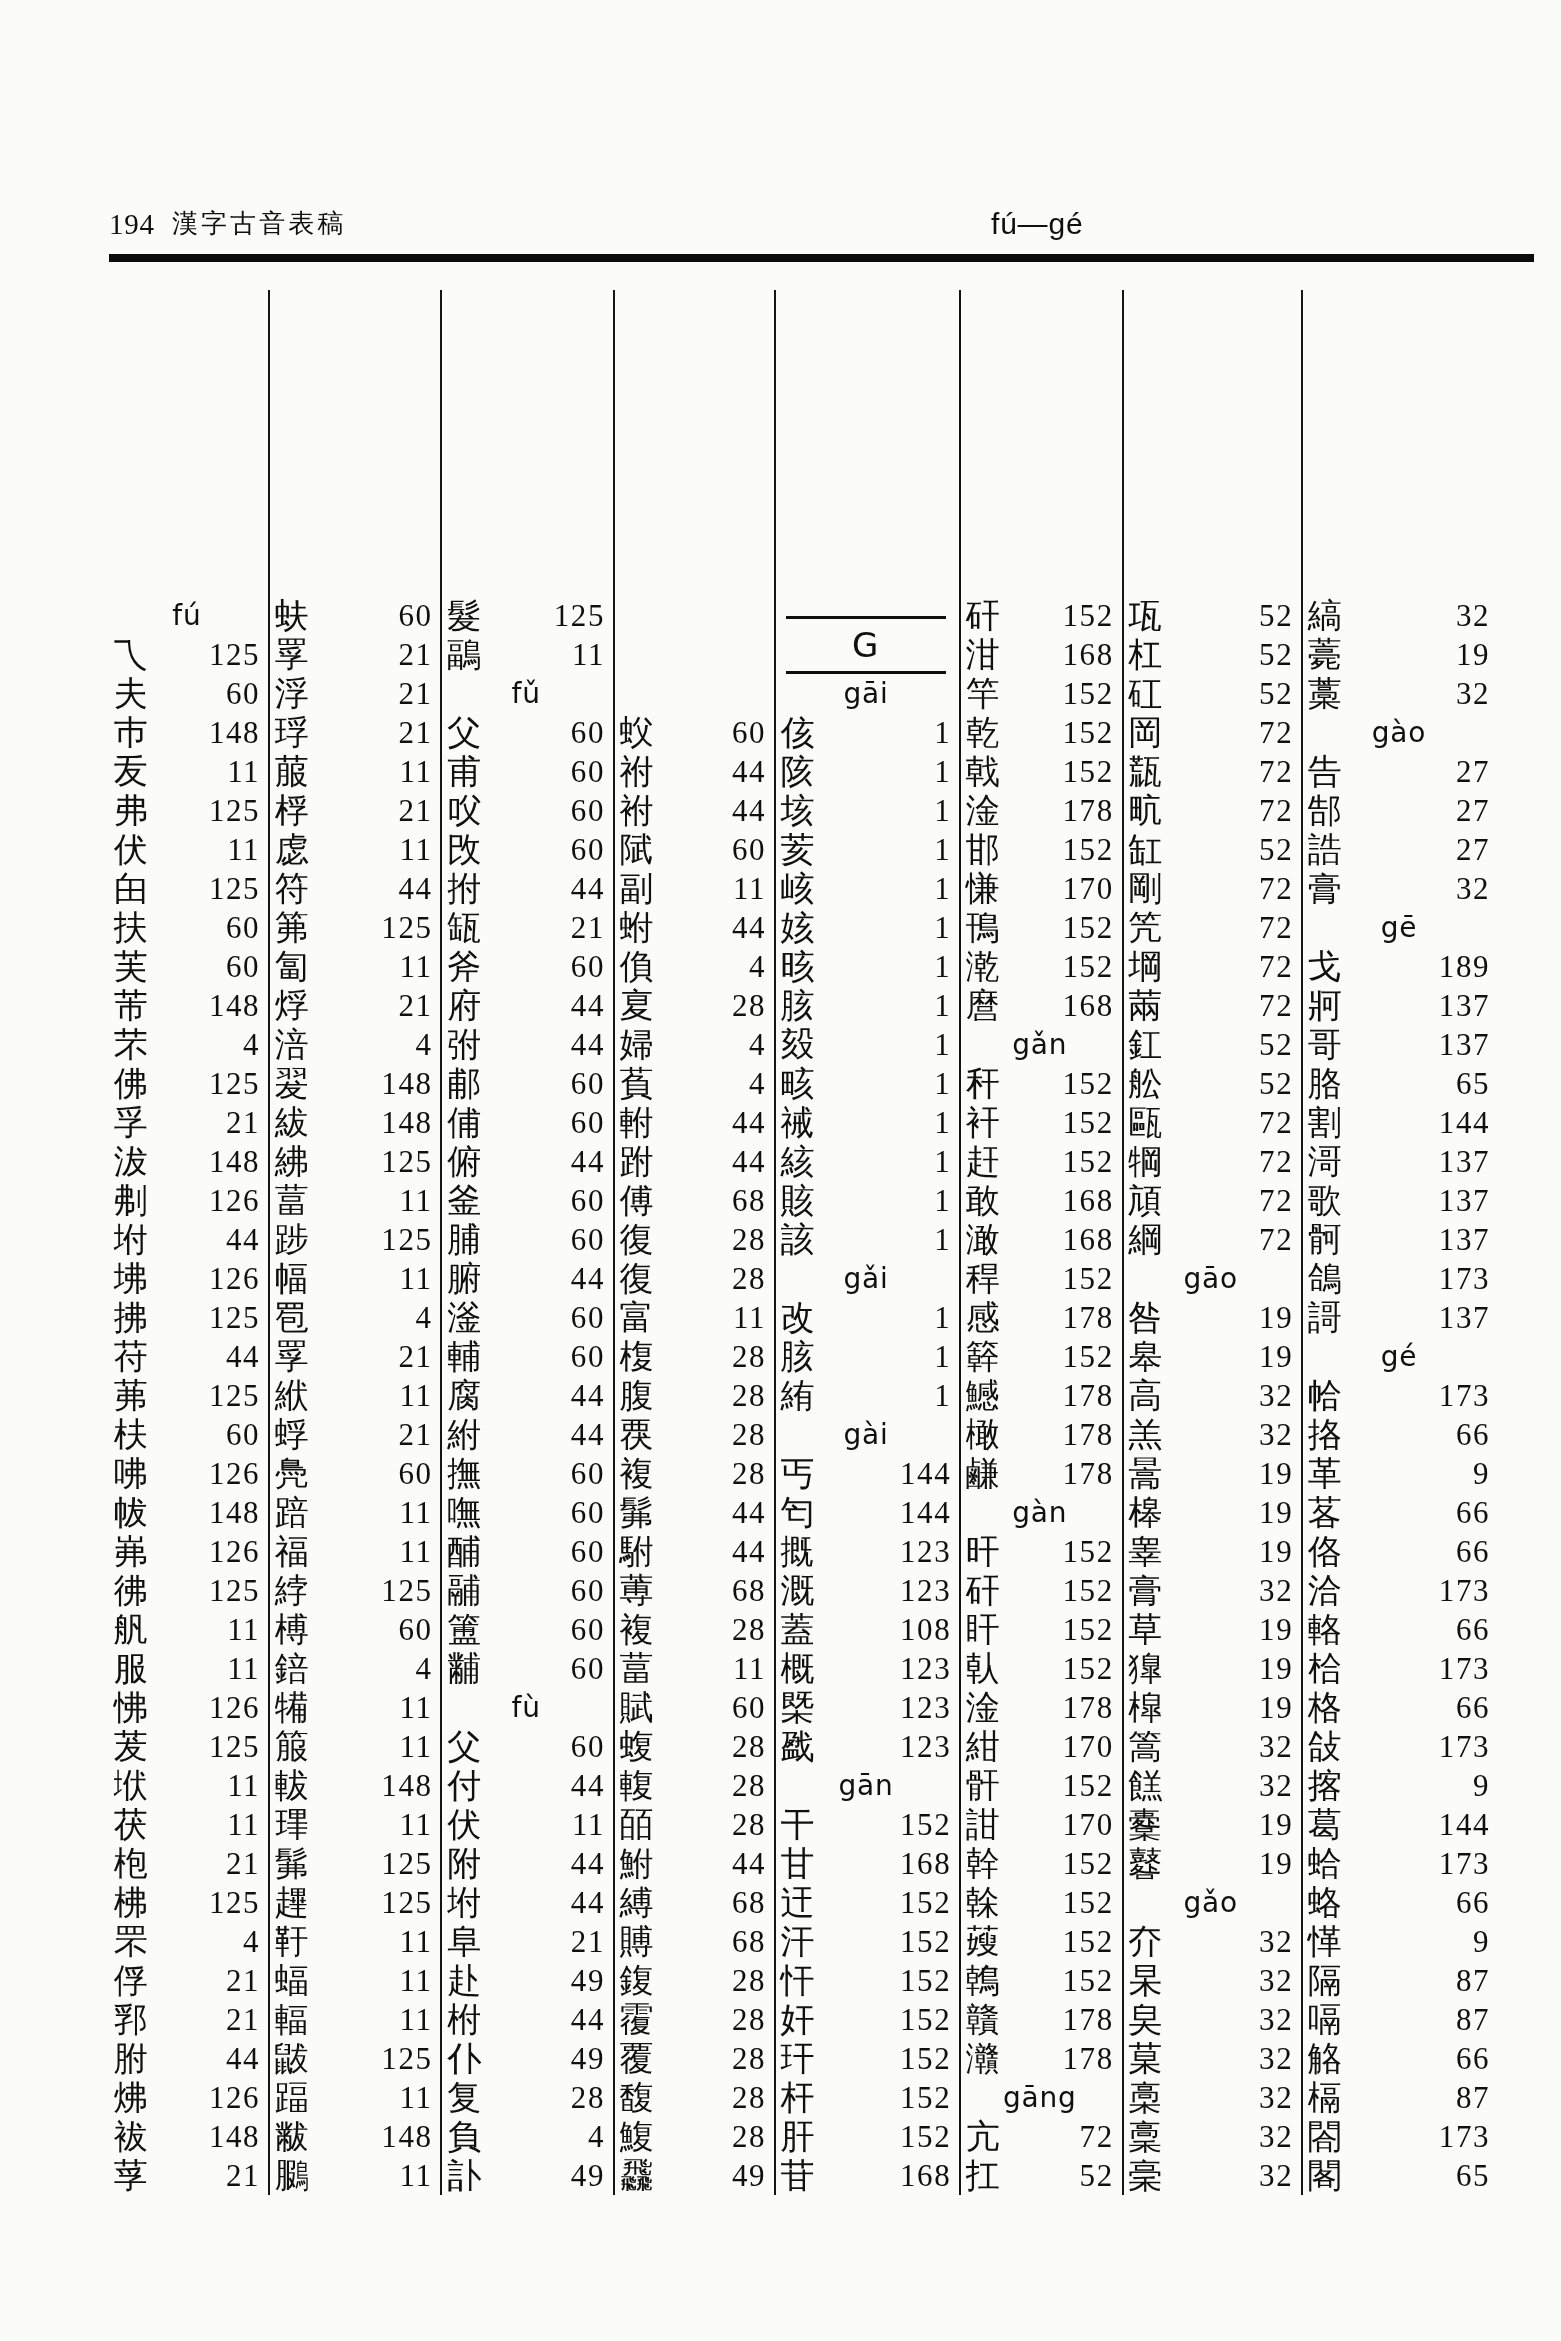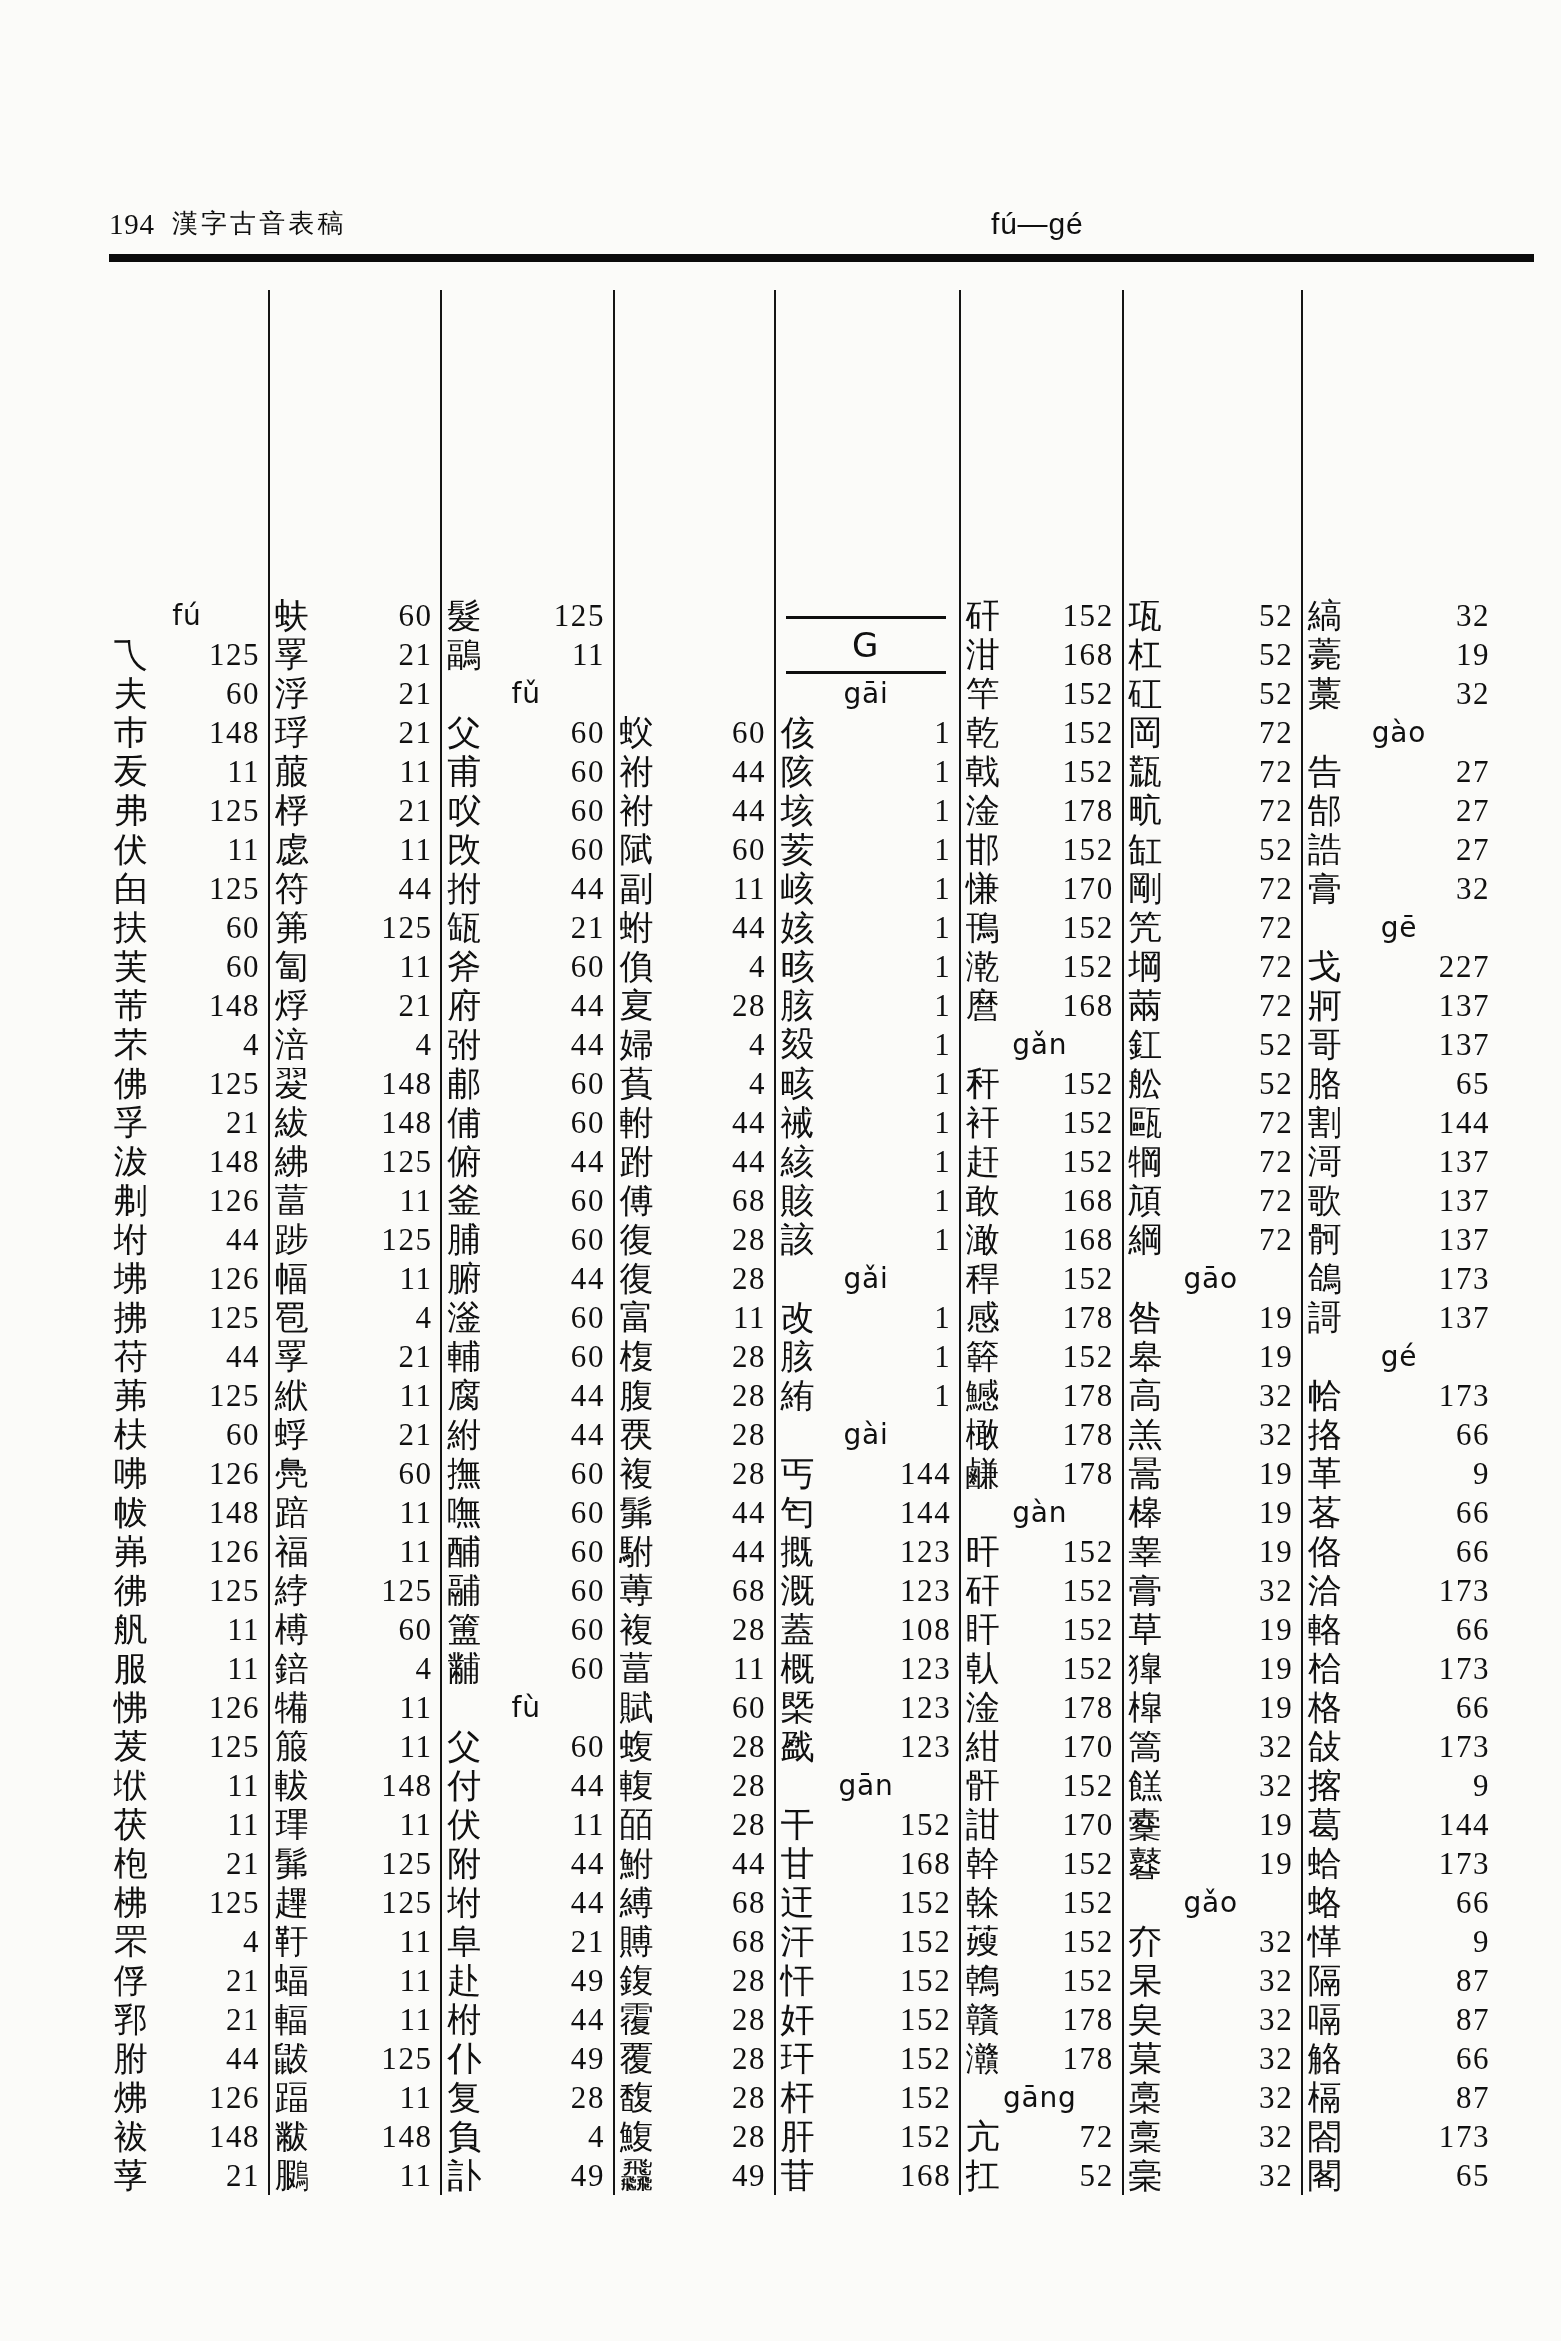--- a/index.html
+++ b/index.html
@@ -1214,21 +1214,21 @@
         <span class="cjk">誥</span>
         <span class="num">27</span>
       </div>
       <div class="row">
         <span class="cjk">膏</span>
         <span class="num">32</span>
       </div>
       <div class="pinyin-header">gē</div>
       <div class="row">
         <span class="cjk">戈</span>
-        <span class="num">227</span>
+        <span class="num">189</span>
       </div>
       <div class="row">
         <span class="cjk">牁</span>
         <span class="num">137</span>
       </div>
       <div class="row">
         <span class="cjk">哥</span>
         <span class="num">137</span>
       </div>
       <div class="row">

